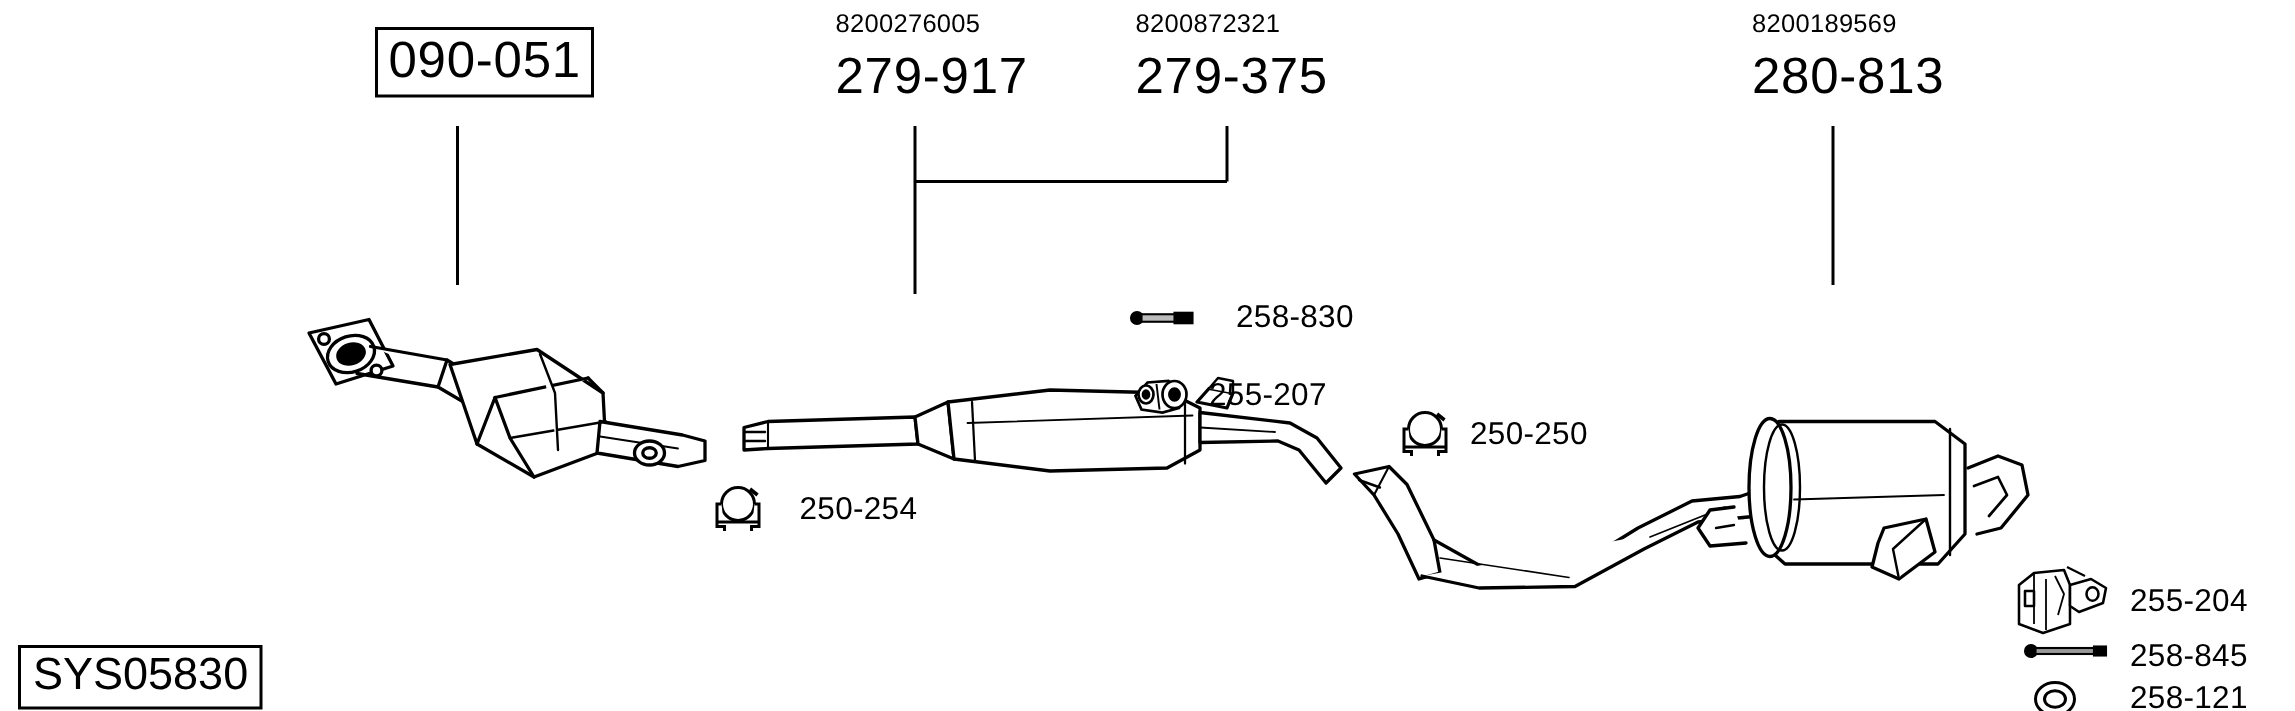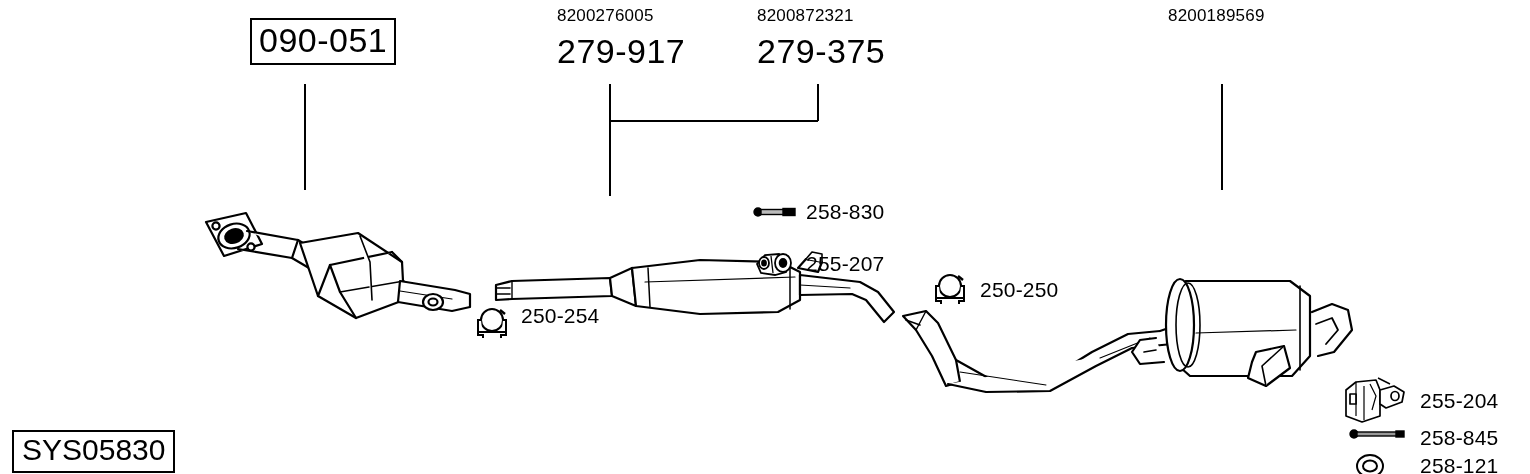--- a/index.html
+++ b/index.html
@@ -34,20 +34,21 @@
   <div style="margin-top:6px;"><span class="partbig">279-917</span></div>
 </div>
 
 <div class="abs" style="left:757px;top:6px;">
   <div class="oem">8200872321</div>
   <div style="margin-top:6px;"><span class="partbig">279-375</span></div>
 </div>
 
 <div class="abs" style="left:1168px;top:6px;">
   <div class="oem">8200189569</div>
+  <div style="margin-top:6px;"><span class="partbig">280-813</span></div>
 </div>
 
 <svg class="abs" style="left:0;top:0;width:1530px;height:474px;">
   <g fill="#fff" stroke="#000" stroke-width="2.2" stroke-linejoin="round" stroke-linecap="round">
 
     <g>
 
       <path d="M206 222 L246 213 L262 244 L224 256 Z"></path>
       <ellipse cx="234" cy="236" rx="16" ry="12" transform="rotate(-18 234 236)" fill="#fff"></ellipse>
       <ellipse cx="234" cy="236" rx="9" ry="6.5" transform="rotate(-18 234 236)" fill="#000"></ellipse>
@@ -122,34 +123,34 @@
 
       <path d="M1156 338 L1140 340 L1132 352 L1140 364 L1164 362"></path>
       <path d="M1156 350 L1144 352" stroke-width="1.6"></path>
 
       <path d="M1312 312 L1332 304 L1348 310 L1352 330 L1334 352 L1318 356"></path>
       <path d="M1316 324 L1332 318 L1338 330 L1326 344" stroke-width="1.8"></path>
     </g>
   </g>
 </svg>
 
-<div class="abs" style="left:474px;top:304px;display:flex;gap:9px;">
+<div class="abs" style="left:474px;top:320px;display:flex;align-items:center;gap:21px;">
   <svg width="38" height="40" viewBox="0 0 38 40">
     <g fill="#fff" stroke="#000" stroke-width="2">
       <circle cx="18" cy="16" r="11"></circle>
       <path d="M7 16 L4 16 L4 31 L9 31 L9 34"></path>
       <path d="M29 16 L32 16 L32 31 L27 31 L27 34"></path>
       <path d="M4 28 L32 28"></path>
       <path d="M26 6 L31 10" stroke-width="2.4"></path>
     </g>
   </svg>
   <span class="smalllabel">250-254</span>
 </div>
 
-<div class="abs" style="left:753px;top:200px;display:flex;align-items:center;gap:9px;">
+<div class="abs" style="left:753px;top:200px;display:flex;align-items:center;gap:27px;">
   <svg width="44" height="16" viewBox="0 0 44 16">
     <g fill="#000" stroke="#000" stroke-width="1.4">
       <circle cx="5" cy="8" r="4"></circle>
       <rect x="8" y="5.5" width="24" height="5" fill="#bbb"></rect>
       <rect x="30" y="4.5" width="12" height="7" fill="#000"></rect>
     </g>
   </svg>
   <span class="smalllabel">258-830</span>
 </div>
 

